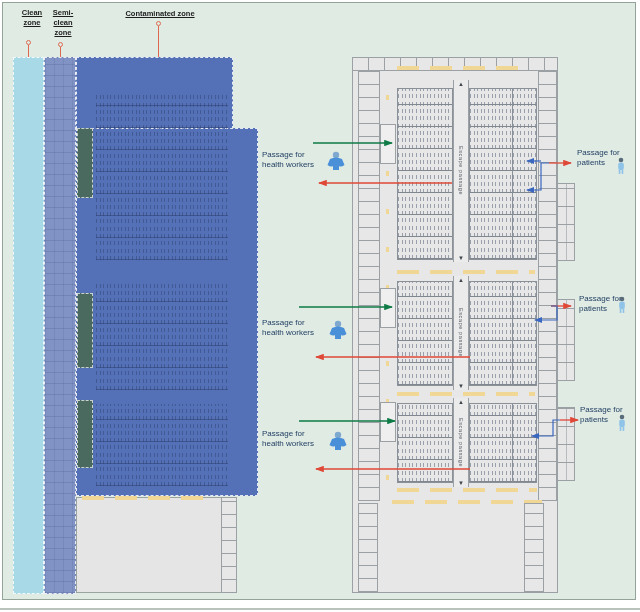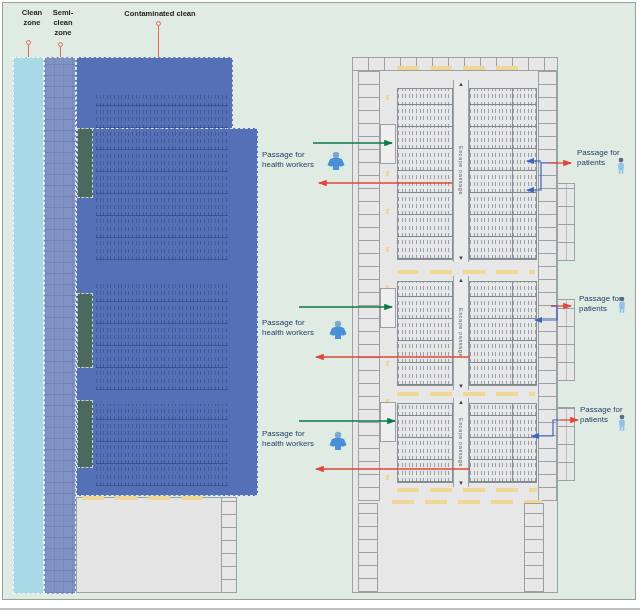--- a/index.html
+++ b/index.html
@@ -6,21 +6,21 @@
   body{
     width:640px;height:612px;position:relative;background:#ffffff;
     font-family:"Liberation Sans", sans-serif;overflow:hidden;
   }
   .abs{position:absolute;box-sizing:border-box;}
   .canvas{left:2px;top:2px;width:634px;height:598px;background:#e0ebe4;border:1px solid #93a398;}
   .bottom-line{left:0;top:608px;width:640px;height:2px;background:#b9c3bb;}
 
   
   .legend-label{font-size:7.5px;font-weight:bold;color:#1d1d1d;text-align:center;line-height:1.3;}
-  .legend-label span{display:block;}
+  .legend-label span{display:block;text-decoration:underline;}
   .leader-circle{width:5px;height:5px;border:1.2px solid #dd6a50;border-radius:50%;background:transparent;}
   .leader-line{width:1.2px;background:#dd6a50;}
 
   
   .zone{border:1px dashed rgba(255,255,255,0.85);}
   .zone-clean{background:#a7d9e6;}
   .zone-semi{background:#8193c5;
     background-image:
       repeating-linear-gradient(0deg, rgba(60,75,130,.22) 0 1px, transparent 1px 11px),
       repeating-linear-gradient(90deg, rgba(60,75,130,.15) 0 1px, transparent 1px 9px);}
@@ -72,21 +72,21 @@
 <div class="abs legend-label" style="left:14px;top:8px;width:36px;">
   <span>Clean</span>
   <span>zone</span>
 </div>
 <div class="abs legend-label" style="left:48px;top:8px;width:30px;">
   <span>Semi-</span>
   <span>clean</span>
   <span>zone</span>
 </div>
 <div class="abs legend-label" style="left:110px;top:9px;width:100px;">
-  <span>Contaminated clean</span>
+  <span>Contaminated zone</span>
 </div>
 <div class="abs leader-circle" style="left:26px;top:40px;"></div>
 <div class="abs leader-line" style="left:28px;top:45px;height:25px;"></div>
 <div class="abs leader-circle" style="left:58px;top:42px;"></div>
 <div class="abs leader-line" style="left:60px;top:47px;height:23px;"></div>
 <div class="abs leader-circle" style="left:156px;top:21px;"></div>
 <div class="abs leader-line" style="left:158px;top:26px;height:44px;"></div>
 
 <div class="abs zone zone-clean" style="left:13px;top:57px;width:31px;height:537px;"></div>
 <div class="abs zone zone-semi" style="left:44px;top:57px;width:32px;height:537px;"></div>

